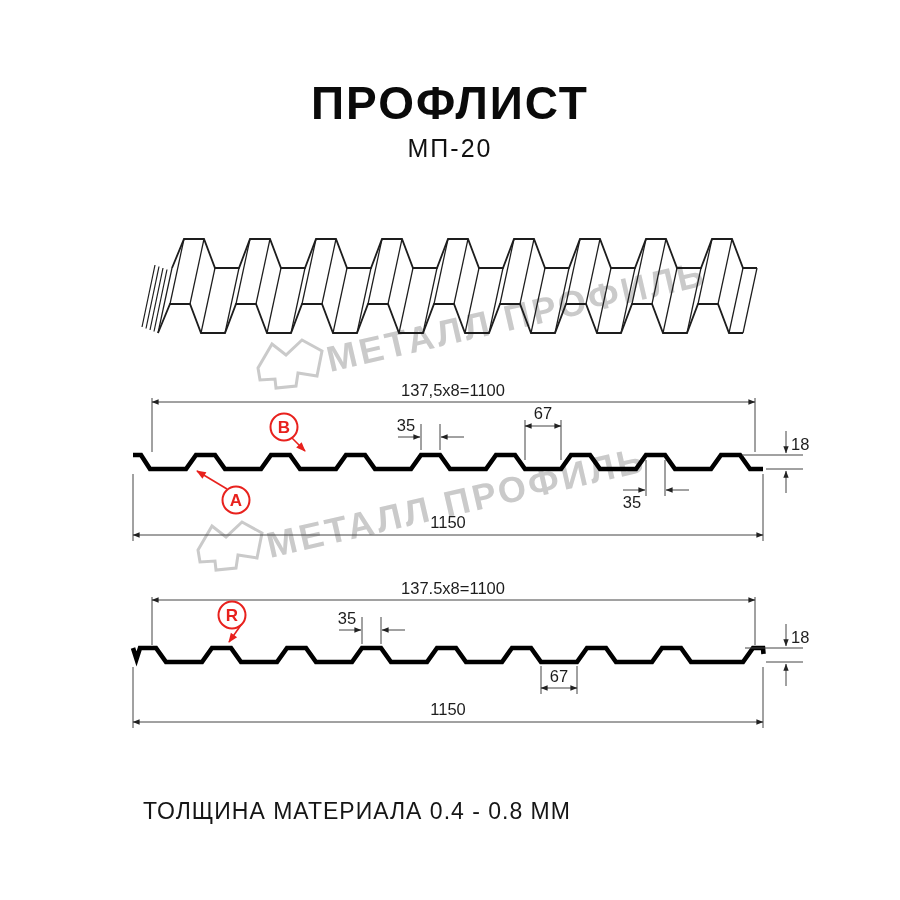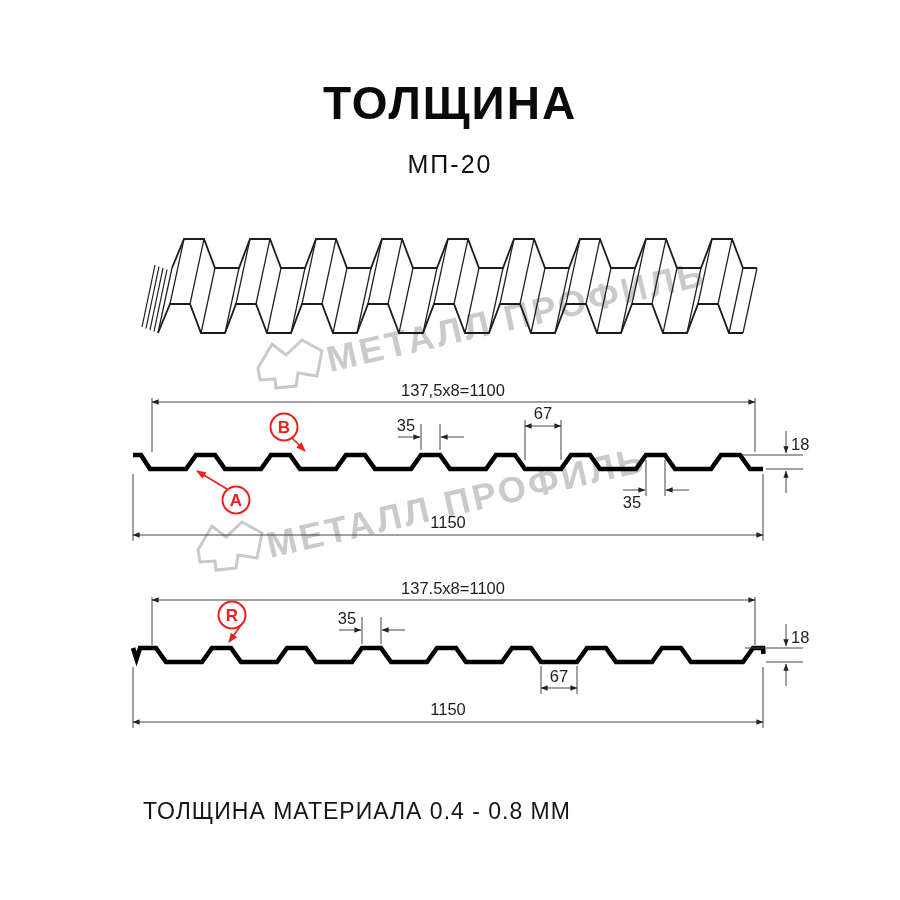--- a/index.html
+++ b/index.html
@@ -1,35 +1,35 @@
 <!DOCTYPE html>
 <html><head>
 <meta charset="utf-8">
 <style>
   html,body{margin:0;padding:0;background:#fff;}
   .page{position:relative;width:900px;height:900px;background:#ffffff;overflow:hidden;
         font-family:"Liberation Sans", sans-serif;}
   .title{position:absolute;top:76px;left:0;width:900px;text-align:center;
          font-size:46px;font-weight:800;letter-spacing:2px;color:#0a0a0a;}
-  .subtitle{position:absolute;top:150px;left:0;width:900px;text-align:center;
+  .subtitle{position:absolute;top:134px;left:0;width:900px;text-align:center;
             font-size:25px;font-weight:500;letter-spacing:2px;color:#111;}
   .footer{position:absolute;top:798px;left:0;width:714px;text-align:center;
           font-size:23px;font-weight:500;letter-spacing:1px;color:#161616;}
   svg{position:absolute;top:0;left:0;}
   .dimtxt{font-family:"Liberation Sans",sans-serif;font-size:16.5px;fill:#1d1d1d;}
   .redtxt{font-family:"Liberation Sans",sans-serif;font-size:17px;font-weight:bold;fill:#e8211d;}
   .wmtxt{font-family:"Liberation Sans",sans-serif;font-size:36px;font-weight:bold;
          letter-spacing:3px;fill:#cacaca;}
 </style>
 </head>
 <body>
 
 <div class="page">
 
-  <div class="title">ТОЛЩИНА</div>
+  <div class="title">ПРОФЛИСТ</div>
   <div class="subtitle">МП-20</div>
 
   <svg width="900" height="900" viewBox="0 0 900 900">
     <defs>
       <marker id="arr" viewBox="0 0 10 10" refX="9.5" refY="5" markerWidth="10" markerHeight="7" orient="auto-start-reverse">
         <path d="M0,1.2 L10,5 L0,8.8 z" fill="#222"></path>
       </marker>
       <marker id="arrRed" viewBox="0 0 10 10" refX="9" refY="5" markerWidth="8" markerHeight="6" orient="auto-start-reverse">
         <path d="M0,1 L10,5 L0,9 z" fill="#e8211d"></path>
       </marker>

